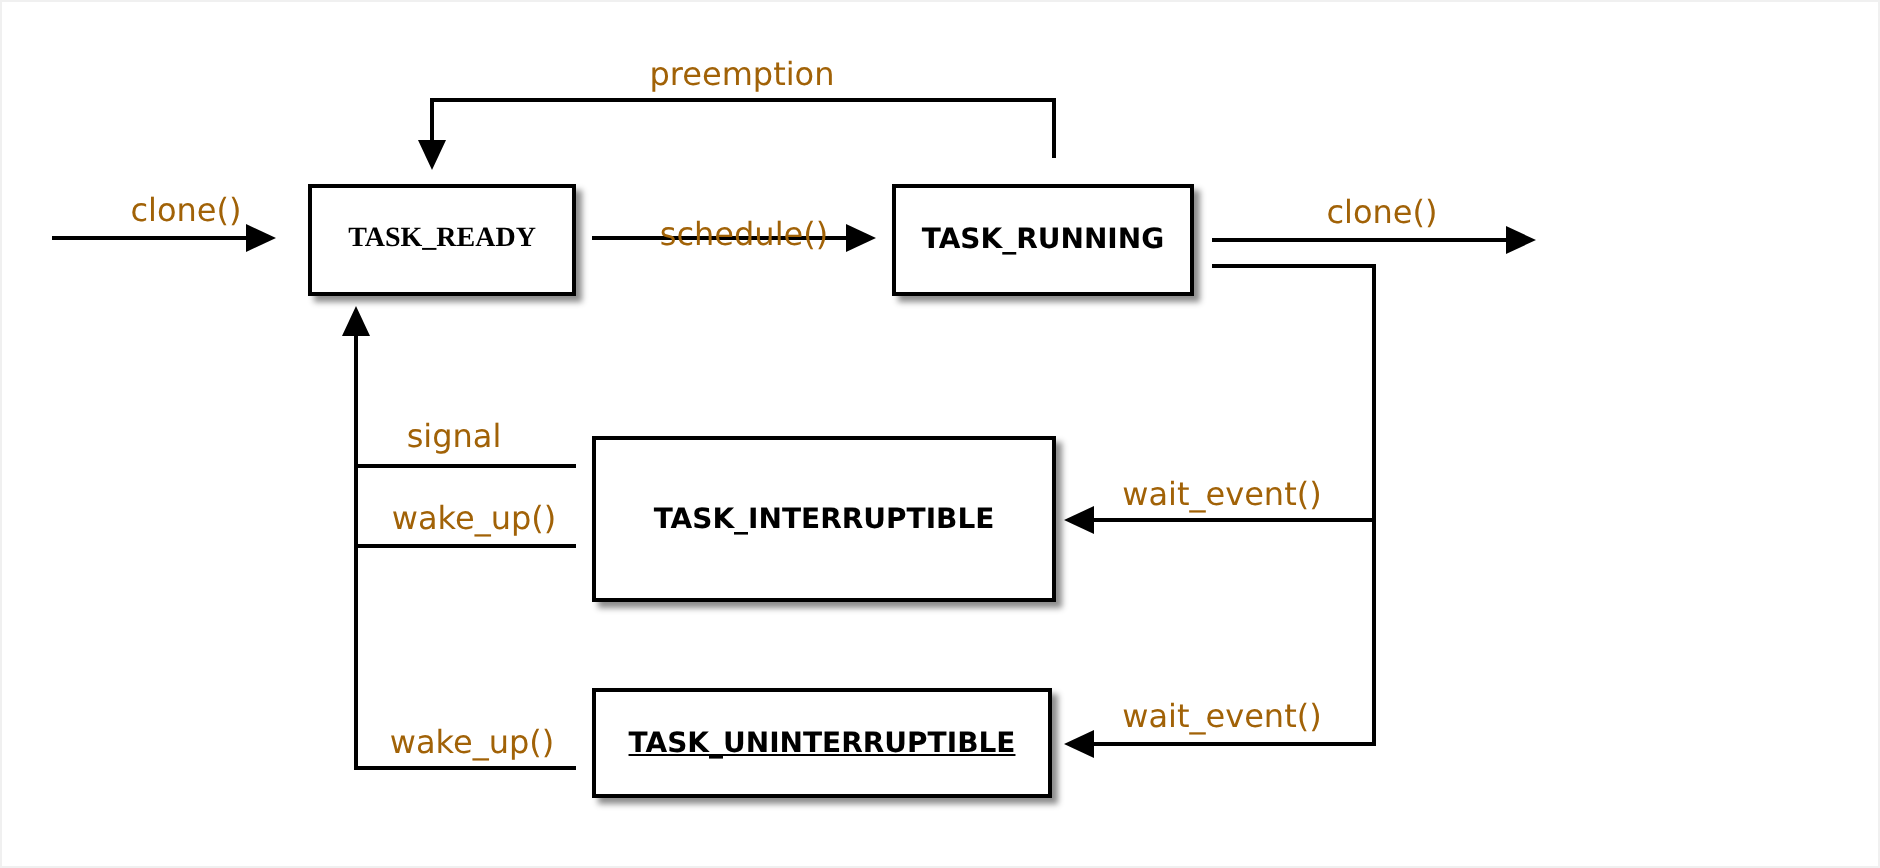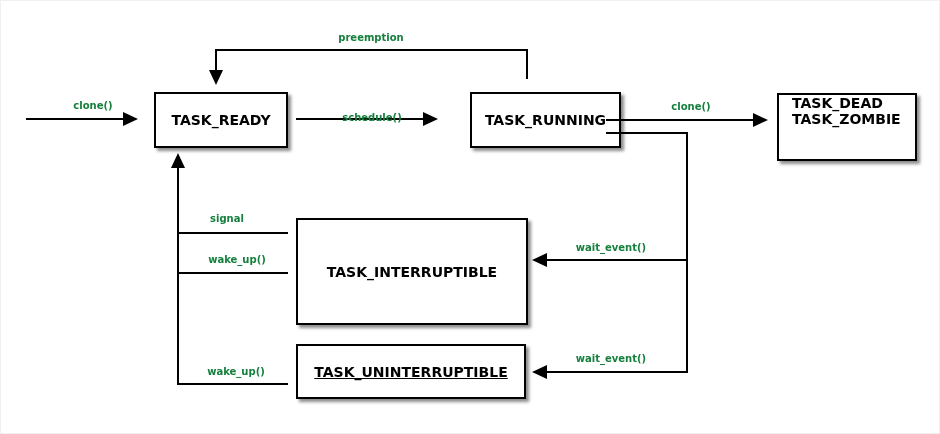--- a/index.html
+++ b/index.html
@@ -30,52 +30,48 @@
   .box.left-text {
     justify-content: flex-start;
     padding-left: 13px;
     flex-direction: column;
     align-items: flex-start;
   }
   .box.left-text > div { line-height: 16px; }
   .lbl {
     position: absolute;
     transform: translate(-50%, -50%);
-    font-weight: bold;
-    font-size: 10px;
-    color: #15803d;
+    font-weight: normal;
+    font-size: 16px;
+    color: #a16207;
     white-space: nowrap;
   }
   .hl { position: absolute; height: 2px; background: #000000; }
   .vl { position: absolute; width: 2px; background: #000000; }
   .ah { position: absolute; width: 0; height: 0; }
   .ah-r { border-top: 7px solid transparent; border-bottom: 7px solid transparent; border-left: 15px solid #000000; }
   .ah-l { border-top: 7px solid transparent; border-bottom: 7px solid transparent; border-right: 15px solid #000000; }
   .ah-d { border-left: 7px solid transparent; border-right: 7px solid transparent; border-top: 15px solid #000000; }
   .ah-u { border-left: 7px solid transparent; border-right: 7px solid transparent; border-bottom: 15px solid #000000; }
 </style>
 </head>
 <body>
 
 <div id="canvas">
 
-  <div class="box" style="left:153px; top:91px; width:134px; height:56px;">
+  <div class="box" style="left:153px; top:91px; width:134px; height:56px;font-family:Liberation Serif, serif;">
     <span>TASK_READY</span>
   </div>
 
-  <div class="box" style="left:469px; top:91px; width:151px; height:56px;">
+  <div class="box" style="left:445px; top:91px; width:151px; height:56px;">
     <span>TASK_RUNNING</span>
   </div>
 
-  <div class="box left-text" style="left:776px; top:92px; width:140px; height:68px;">
-    <div>TASK_DEAD</div>
-    <div>TASK_ZOMBIE</div>
-  </div>
 
-  <div class="box" style="left:295px; top:217px; width:232px; height:107px;">
+  <div class="box" style="left:295px; top:217px; width:232px; height:83px;">
     <span>TASK_INTERRUPTIBLE</span>
   </div>
 
   <div class="box" style="left:295px; top:343px; width:230px; height:55px;text-decoration:underline;">
     <span>TASK_UNINTERRUPTIBLE</span>
   </div>
 
   <div class="hl" style="left:25px; top:117px; width:98px;"></div>
   <div class="ah ah-r" style="left:122px; top:111px;"></div>
   <div class="lbl" style="left:92px; top:104px;">clone()</div>

